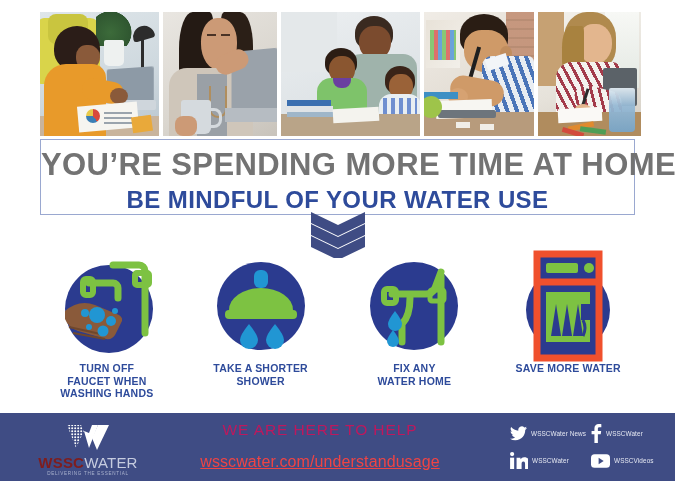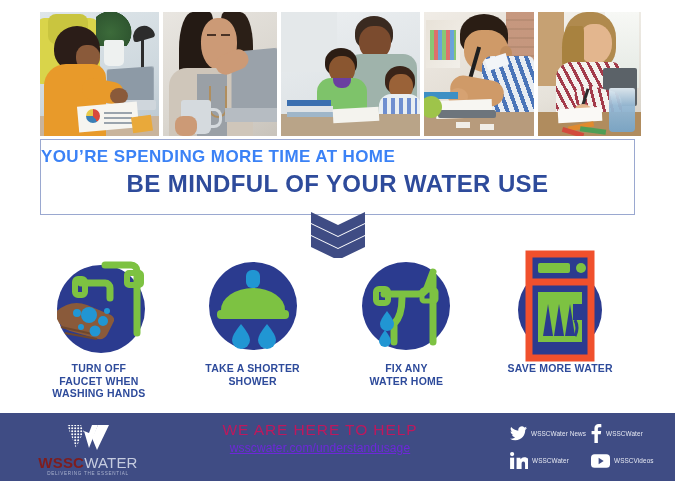--- a/index.html
+++ b/index.html
@@ -141,22 +141,22 @@
     position: absolute;
     left: 40px;
     top: 139px;
     width: 595px;
     height: 76px;
     border: 1px solid #9aa8d0;
     box-sizing: border-box;
   }
   .headline-line1 {
     text-align: left;
-    color: #3b82f6;
-    font-size: 17px;
+    color: #737373;
+    font-size: 31px;
     font-weight: bold;
     letter-spacing: 0.4px;
     margin-top: 7px;
     white-space: nowrap;
   }
   .headline-line2 {
     text-align: center;
     color: #2E4B9B;
     font-size: 24px;
     font-weight: bold;
@@ -169,21 +169,21 @@
   .chev-wrap {
     position: absolute;
     left: 0; top: 212px;
     width: 675px; height: 48px;
   }
   .chev-svg { position: absolute; left: 311px; top: 0px; }
 
   
   .icon-row {
     position: absolute;
-    left: 22px;
+    left: 30px;
     top: 252px;
     width: 615px;
     height: 155px;
     display: flex;
   }
   .icon-cell {
     flex: 1 1 0;
     display: flex;
     flex-direction: column;
     align-items: center;
@@ -240,24 +240,24 @@
     width: 300px;
     text-align: center;
   }
   .help-title {
     color: #be185d;
     font-size: 15.5px;
     letter-spacing: 0.9px;
   }
   .help-link {
     display: block;
-    color: #6d28d9;
-    font-size: 12px;
+    color: #ef4444;
+    font-size: 16px;
     text-decoration: underline;
-    margin-top: 2px;
+    margin-top: 14px;
     letter-spacing: 0.1px;
   }
 
   .social-grid {
     position: absolute;
     left: 510px;
     top: 424px;
     width: 160px;
     display: grid;
     grid-template-columns: 1fr 1fr;

